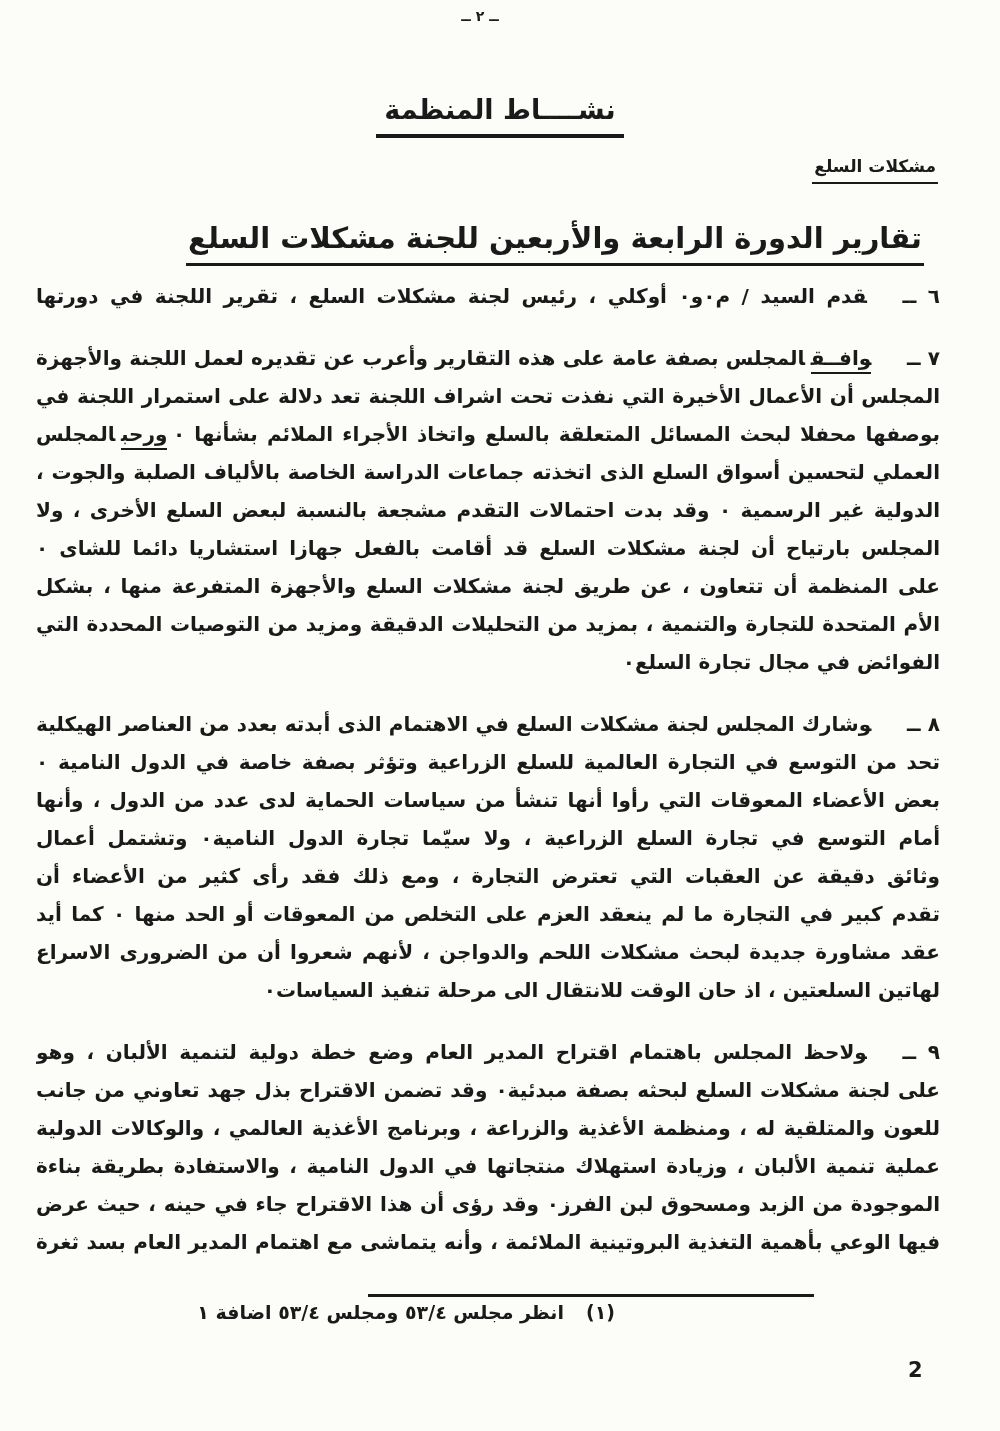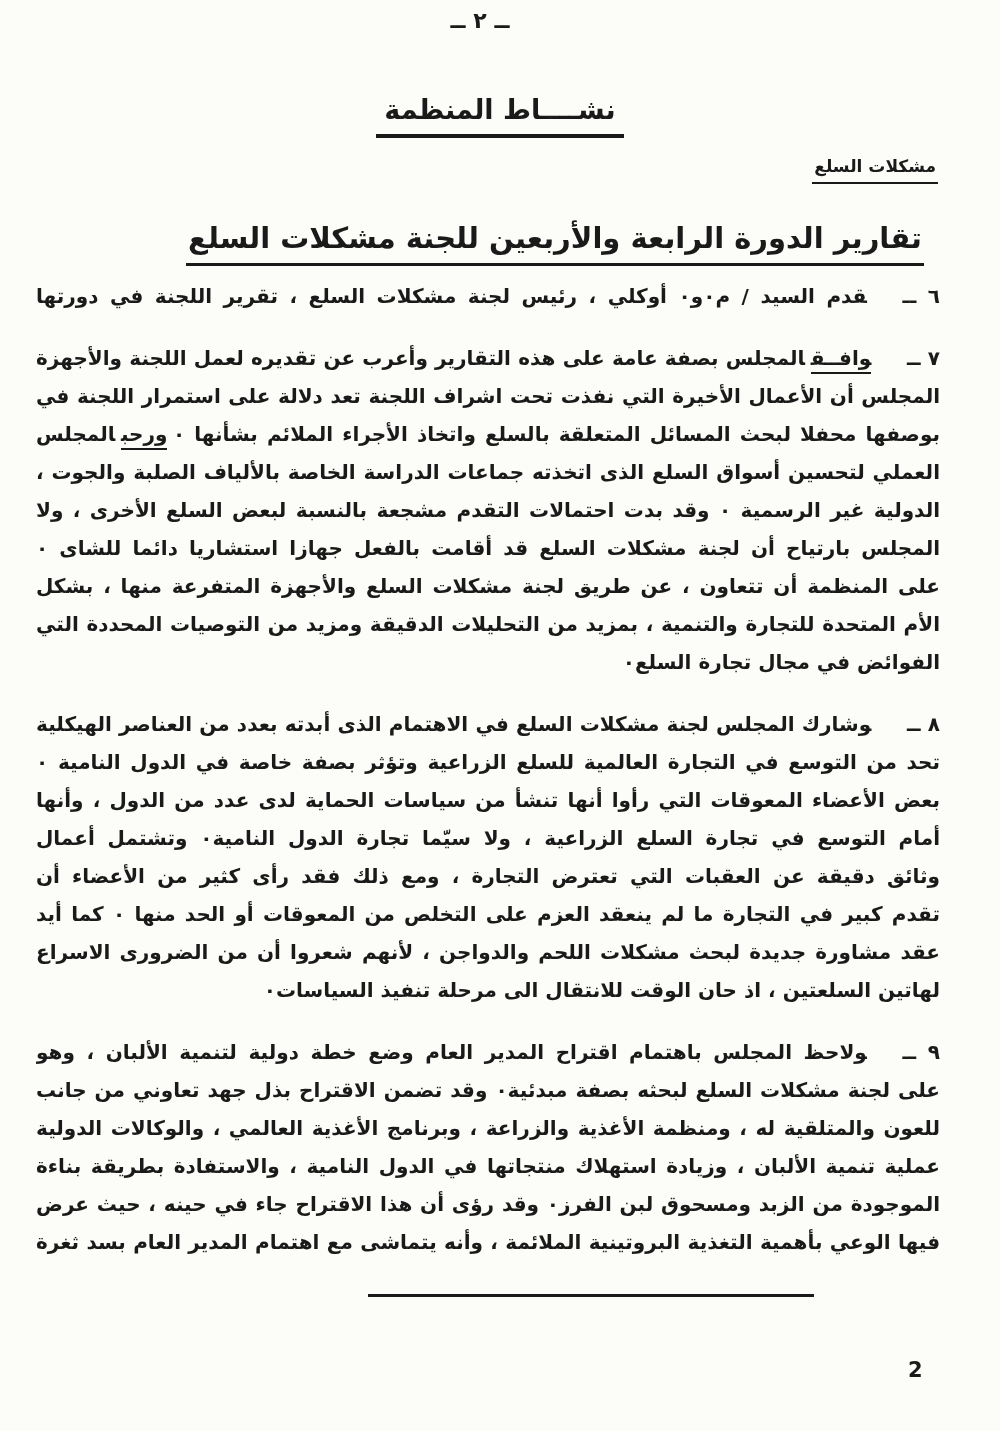--- a/index.html
+++ b/index.html
@@ -12,21 +12,21 @@
     font-family: "DejaVu Sans", sans-serif;
     font-weight: 700;
     overflow: hidden;
   }
 
   
   .top-num {
     position: absolute;
     top: 8px; left: 400px; width: 160px;
     text-align: center;
-    font-size: 22px;
+    font-size: 14px;
     letter-spacing: 2px;
   }
 
   
   .h-org-wrap { position: absolute; top: 94px; left: 0; right: 0; text-align: center; }
   .h-org {
     display: inline-block;
     font-size: 27px;
     border-bottom: 4px solid var(--ink, #1a1a1a);
     padding: 0 8px 9px 8px;
@@ -165,16 +165,19 @@
       <div class="line">الموجودة من الزبد ومسحوق لبن الفرز٠ وقد رؤى أن هذا الاقتراح جاء في حينه ، حيث عرض في لحظة ازداد</div>
       <div class="line">
         <span>فيها الوعي بأهمية التغذية البروتينية الملائمة ، وأنه يتماشى مع اهتمام المدير العام بسد ثغرة البروتين٠</span>
       </div>
     </div>
 
   </div>
 
   <div class="fn-rule"></div>
 
+  <div class="footnote">
+    <span class="fn-marker">(١)</span><span>انظر مجلس ٥٣/٤ ومجلس ٥٣/٤ اضافة ١</span>
+  </div>
 
   <div class="bottom-num">2</div>
 
 </div>
 
 </body></html>

